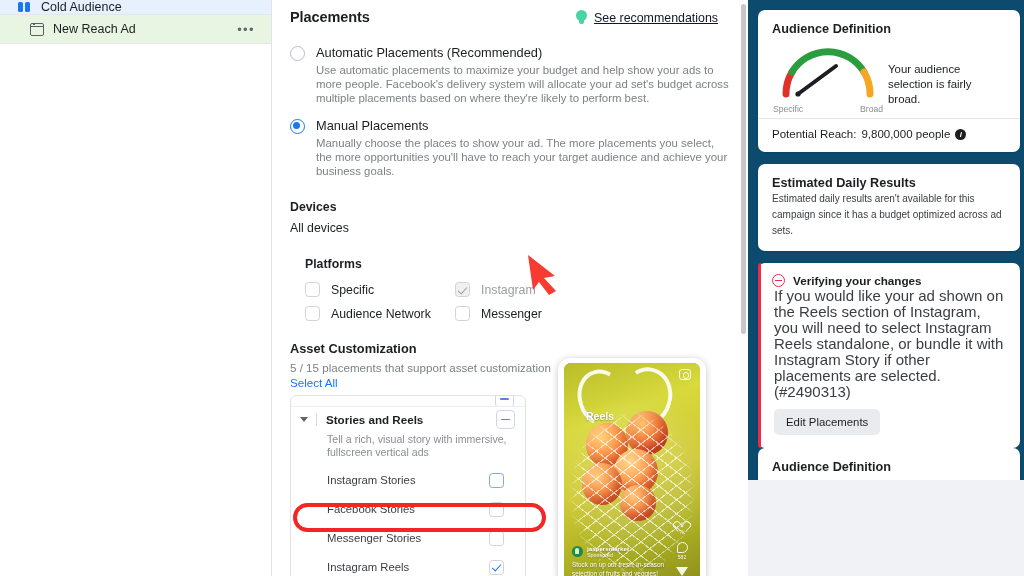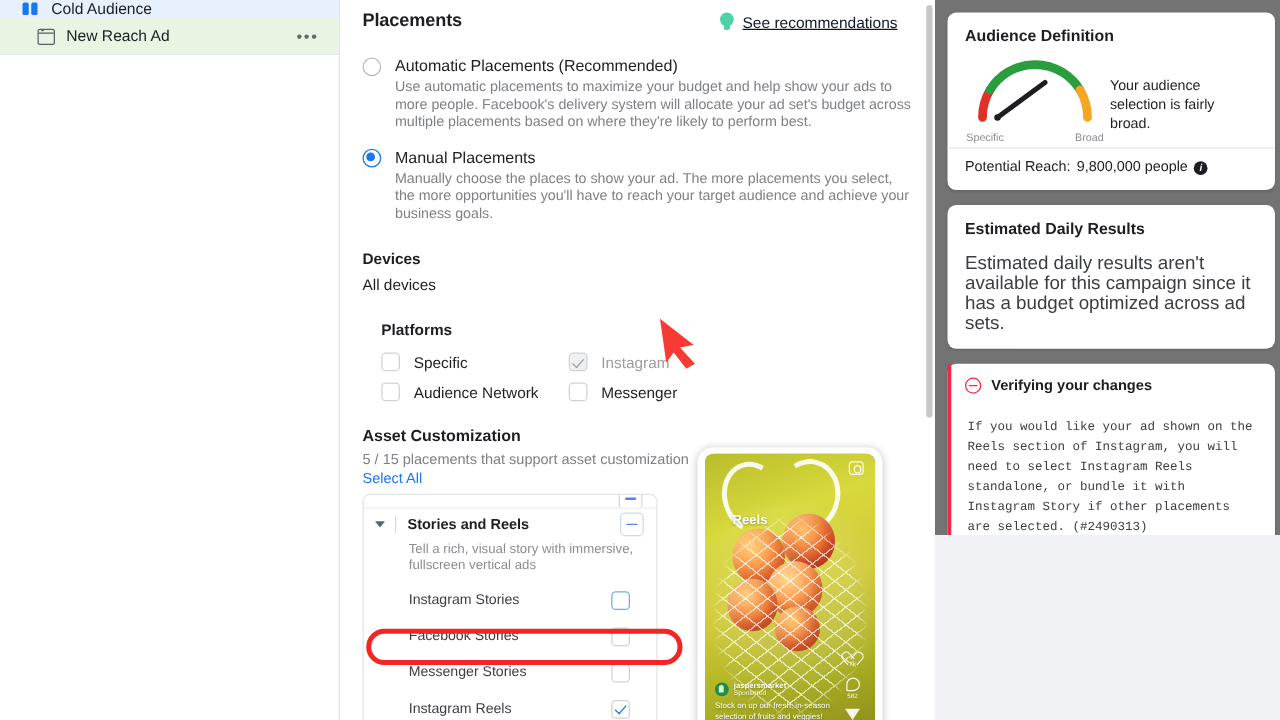--- a/index.html
+++ b/index.html
@@ -116,40 +116,40 @@
   .send { width: 0; height: 0; border-left: 6px solid transparent; border-right: 6px solid transparent; border-top: 9px solid rgba(255,255,255,.9); }
   .ph-foot { position: absolute; left: 8px; right: 26px; bottom: 2px; color: #fff; }
   .ph-brandrow { display: flex; align-items: center; gap: 4px; }
   .ph-avt { width: 11px; height: 11px; border-radius: 50%; background: #1e8a4b; flex: 0 0 11px; position: relative; }
   .ph-avt::after { content: ""; position: absolute; left: 3.4px; top: 2.2px; width: 4px; height: 6px; background: #d8f5c8; border-radius: 3px 3px 1px 1px; }
   .ph-brand { font-size: 6.2px; font-weight: bold; line-height: 7px; text-shadow: 0 1px 2px rgba(0,0,0,.3); }
   .ph-spons { font-size: 5.4px; line-height: 6.5px; opacity: .92; text-shadow: 0 1px 2px rgba(0,0,0,.3); }
   .ph-cap { font-size: 6.4px; line-height: 8.4px; margin-top: 3px; text-shadow: 0 1px 2px rgba(0,0,0,.35); }
 
   
-  .right { flex: 1; height: 428px; background: #737373; padding: 10px 0 0 10px; position: relative; overflow: hidden; }
+  .right { flex: 1; height: 480px; background: #0c4a6e; padding: 10px 0 0 10px; position: relative; overflow: hidden; }
   .rcard { background: #fff; border-radius: 7px; box-shadow: 0 1px 2px rgba(0,0,0,.12); padding: 12px 14px; width: 262px; position: relative; }
   .rcard + .rcard { margin-top: 12px; }
   .rc-title { font-size: 12.7px; font-weight: bold; color: #1c1e21; }
   .ad-body { display: flex; margin-top: 6px; }
   .gauge-wrap { width: 112px; flex: 0 0 112px; position: relative; height: 66px; }
   .gauge-lbls { display: flex; justify-content: space-between; font-size: 8.6px; color: #8a8d92; margin-top: 2px; padding: 0 1px; }
   .ad-note { font-size: 11.4px; color: #1c1e21; line-height: 15px; padding-top: 20px; padding-left: 4px; }
   .reach-sep { height: 1px; background: #e4e6eb; margin: 10px -14px 0 -14px; }
   .reach-line { font-size: 11.5px; color: #1c1e21; margin-top: 9px; display: flex; align-items: center; gap: 5px; }
   .info-i { width: 11px; height: 11px; border-radius: 50%; background: #1c1e21; color: #fff; font-size: 8px; font-weight: bold; display: flex; align-items: center; justify-content: center; font-style: italic; flex: 0 0 11px; }
-  .rc-body { font-size: 15px; color: #3a3d42; line-height: 16px; margin-top: 13px; }
+  .rc-body { font-size: 10px; color: #3a3d42; line-height: 16px; margin-top: 1px; }
 
   .warn-card { background: #fff; border-radius: 7px; box-shadow: 0 1px 2px rgba(0,0,0,.12); width: 262px; margin-top: 12px; position: relative; padding: 11px 14px 13px 14px; }
   .warn-card::before { content: ""; position: absolute; left: 0; top: 0; bottom: 0; width: 3px; background: #f02849; border-radius: 7px 0 0 7px; }
   .warn-head { display: flex; align-items: center; gap: 8px; }
   .warn-ic { width: 13px; height: 13px; border-radius: 50%; border: 1.5px solid #f02849; position: relative; flex: 0 0 13px; }
   .warn-ic::after { content: ""; position: absolute; left: 2.2px; right: 2.2px; top: 4.6px; height: 1.5px; background: #f02849; }
   .warn-title { font-size: 11.7px; font-weight: bold; color: #1c1e21; }
-  .warn-body { font-size: 10px; color: #3a3d42; line-height: 16px; margin-top: 20px; padding-left: 2px; font-family: Liberation Mono, monospace; }
+  .warn-body { font-size: 15px; color: #3a3d42; line-height: 16px; margin-top: 1px; padding-left: 2px; }
   .warn-btn { margin-top: 9px; margin-left: 2px; display: inline-block; background: #e9ebee; color: #1c1e21; font-size: 11.4px; border: none; border-radius: 5px; padding: 7px 12px; cursor: pointer; font-family: inherit; }
 
   .scroll-track { position: absolute; right: 1px; top: 0; width: 5px; height: 576px; }
   .scroll-thumb { position: absolute; right: 1px; width: 5px; border-radius: 3px; background: rgba(0,0,0,.22); }
 </style>
 </head>
 <body>
 
 <div class="app">
 

